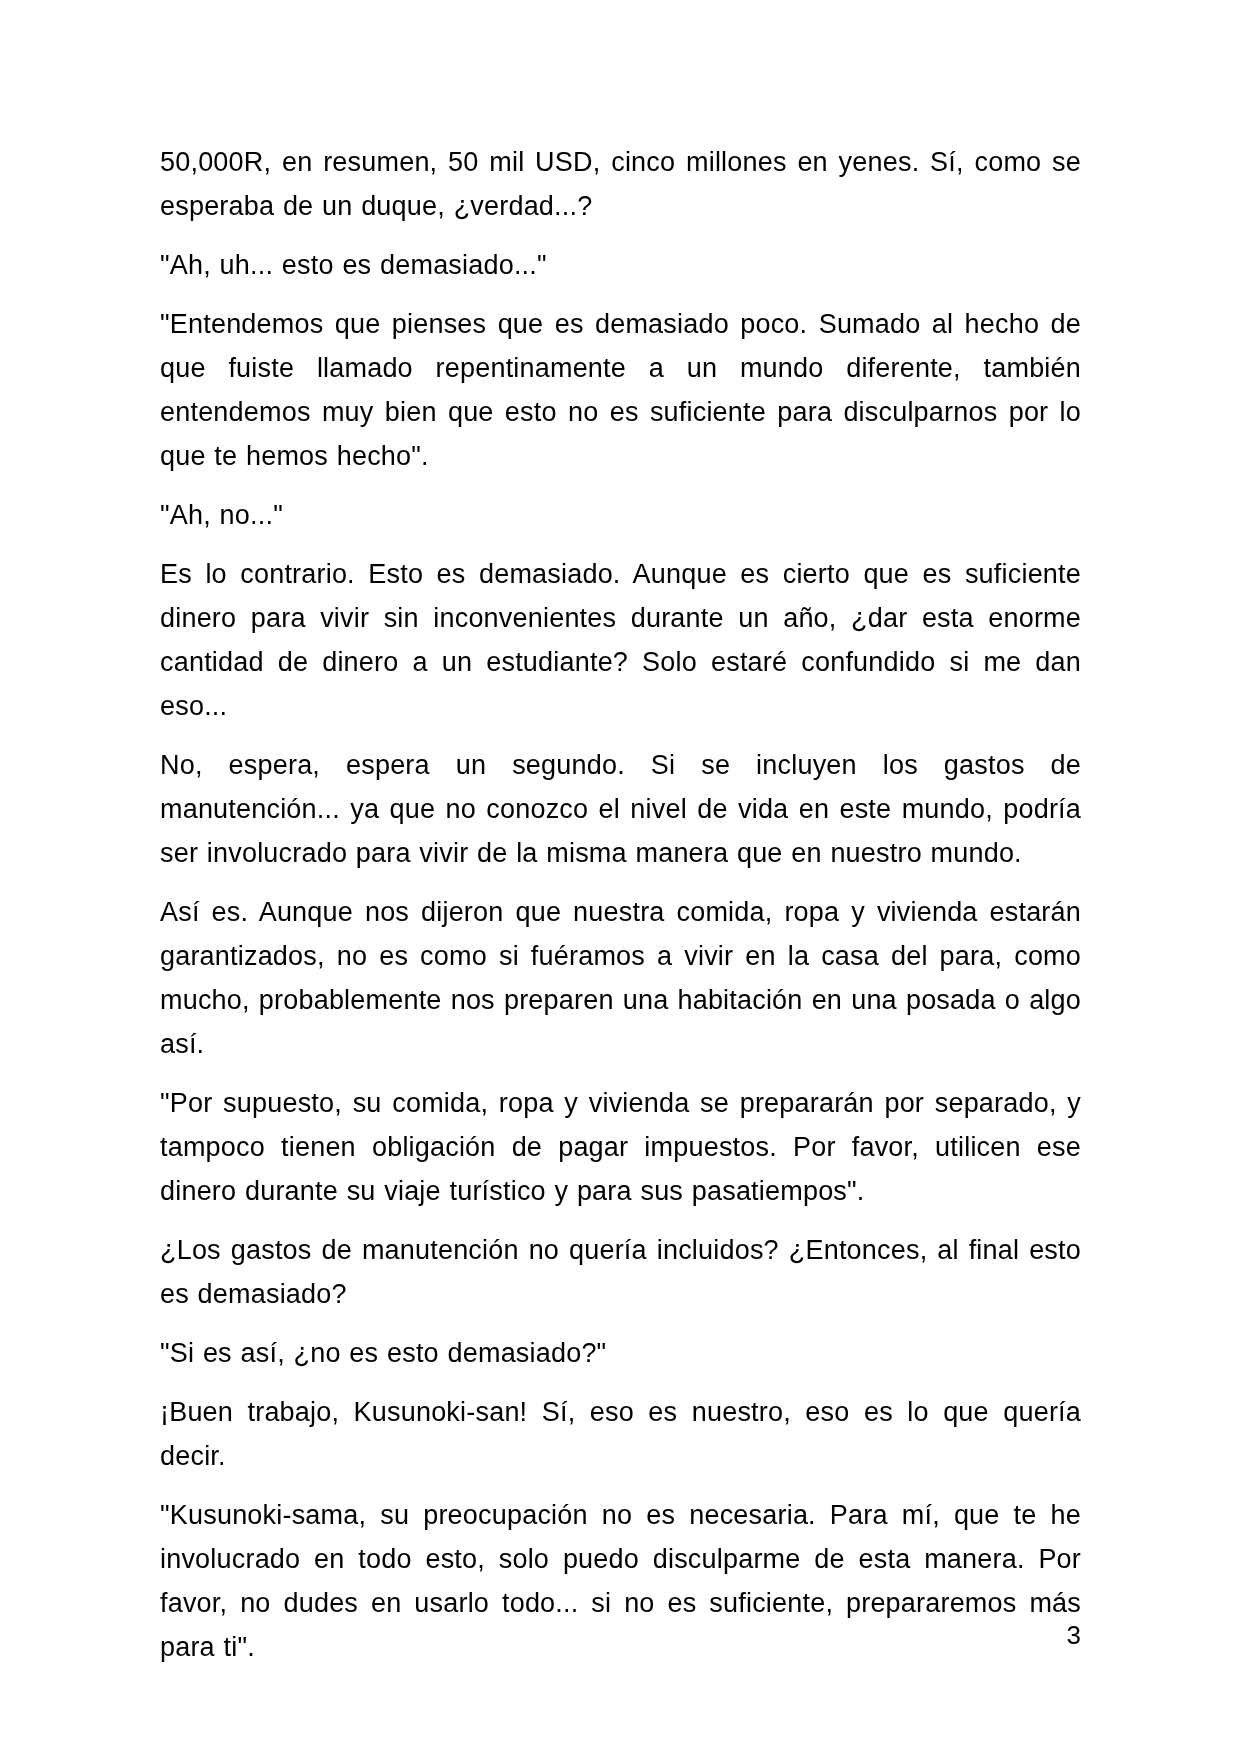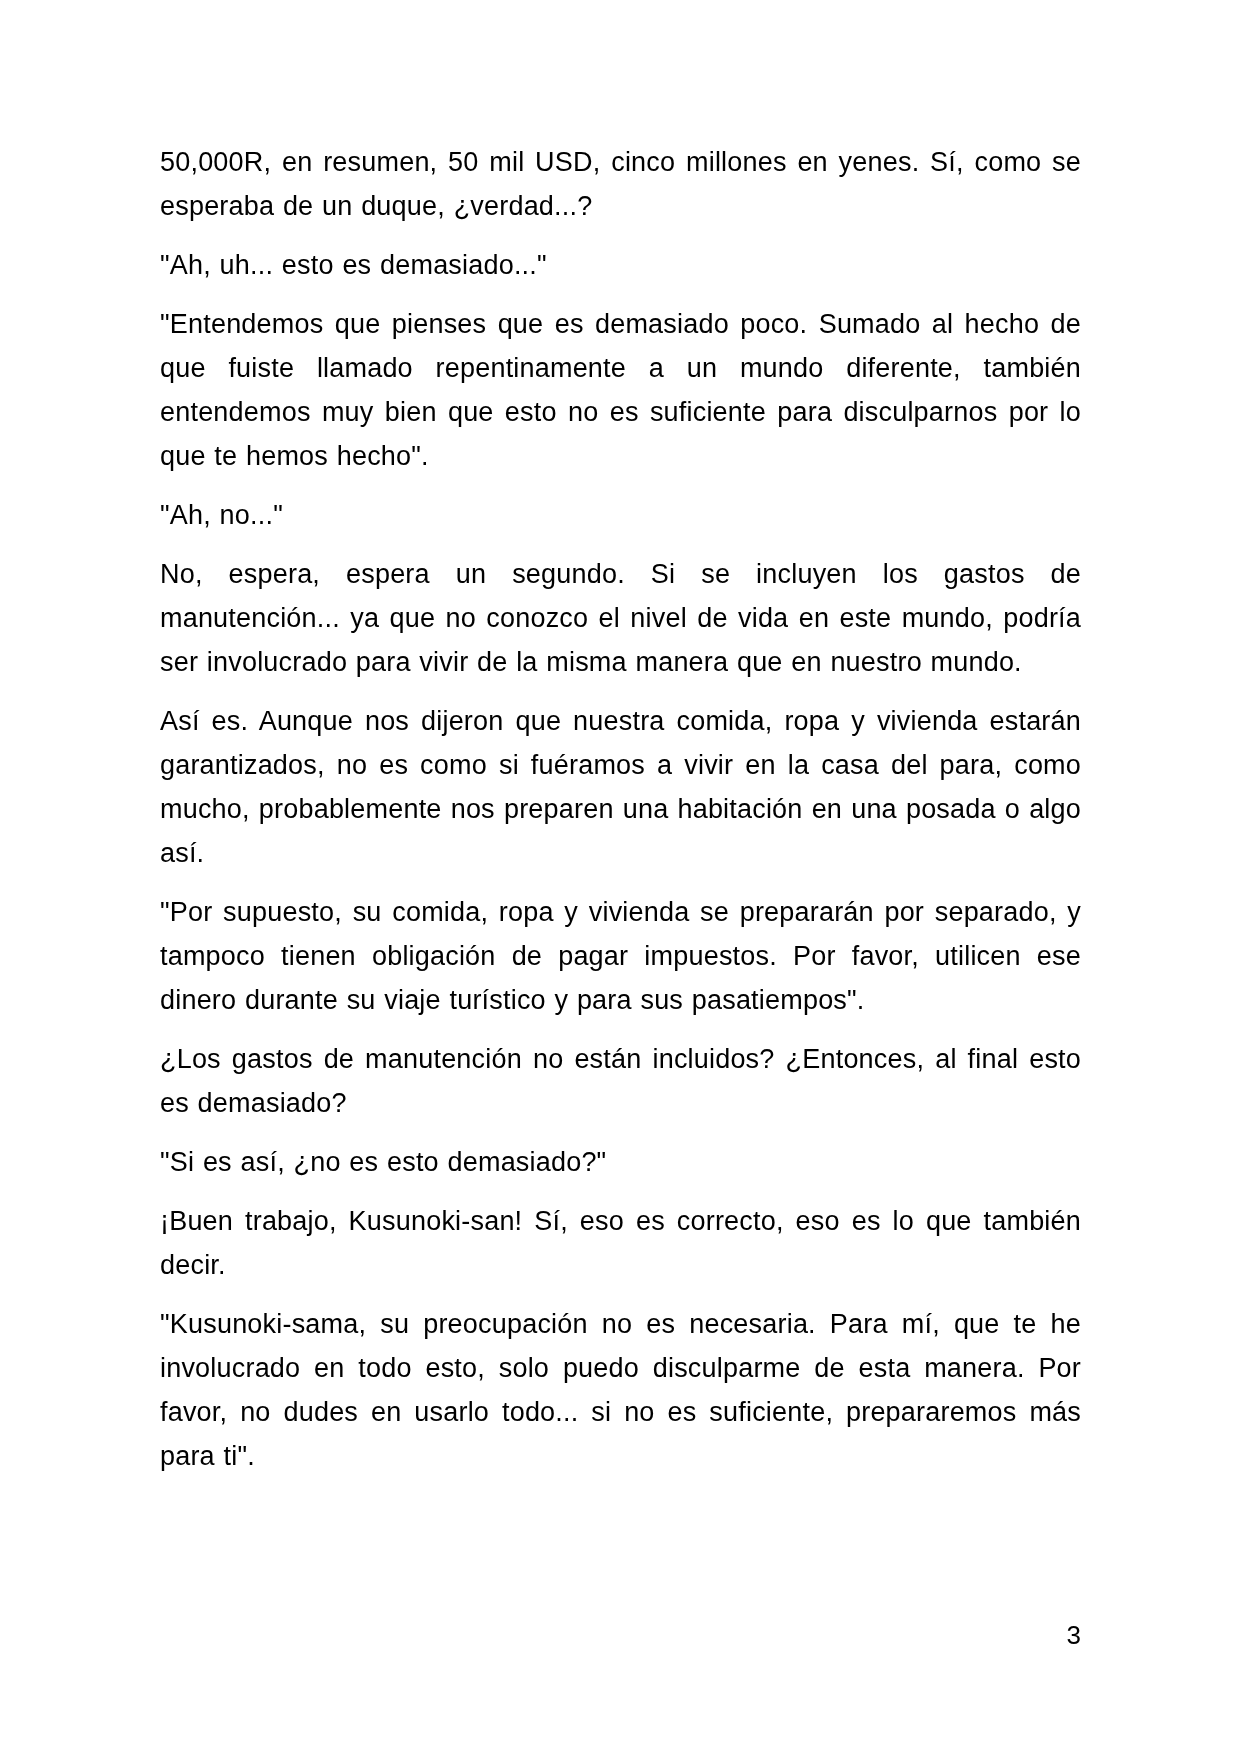--- a/index.html
+++ b/index.html
@@ -46,22 +46,23 @@
 </style>
 </head>
 <body>
 
 <div class="page">
   <div class="content">
     <p>50,000R, en resumen, 50 mil USD, cinco millones en yenes. Sí, como se esperaba de un duque, ¿verdad...?</p>
     <p>"Ah, uh... esto es demasiado..."</p>
     <p>"Entendemos que pienses que es demasiado poco. Sumado al hecho de que fuiste llamado repentinamente a un mundo diferente, también entendemos muy bien que esto no es suficiente para disculparnos por lo que te hemos hecho".</p>
     <p>"Ah, no..."</p>
+    <p>Es lo contrario. Esto es demasiado. Aunque es cierto que es suficiente dinero para vivir sin inconvenientes durante un año, ¿dar esta enorme cantidad de dinero a un estudiante? Solo estaré confundido si me dan eso...</p>
     <p>No, espera, espera un segundo. Si se incluyen los gastos de manutención... ya que no conozco el nivel de vida en este mundo, podría ser involucrado para vivir de la misma manera que en nuestro mundo.</p>
     <p>Así es. Aunque nos dijeron que nuestra comida, ropa y vivienda estarán garantizados, no es como si fuéramos a vivir en la casa del para, como mucho, probablemente nos preparen una habitación en una posada o algo así.</p>
     <p>"Por supuesto, su comida, ropa y vivienda se prepararán por separado, y tampoco tienen obligación de pagar impuestos. Por favor, utilicen ese dinero durante su viaje turístico y para sus pasatiempos".</p>
-    <p>¿Los gastos de manutención no están incluidos? ¿Entonces, al final esto es demasiado?</p>
+    <p>¿Los gastos de manutención no quería incluidos? ¿Entonces, al final esto es demasiado?</p>
     <p>"Si es así, ¿no es esto demasiado?"</p>
-    <p>¡Buen trabajo, Kusunoki-san! Sí, eso es correcto, eso es lo que también decir.</p>
+    <p>¡Buen trabajo, Kusunoki-san! Sí, eso es nuestro, eso es lo que quería decir.</p>
     <p>"Kusunoki-sama, su preocupación no es necesaria. Para mí, que te he involucrado en todo esto, solo puedo disculparme de esta manera. Por favor, no dudes en usarlo todo... si no es suficiente, prepararemos más para ti".</p>
   </div>
   <div class="footer">3</div>
 </div>
 
 </body></html>

